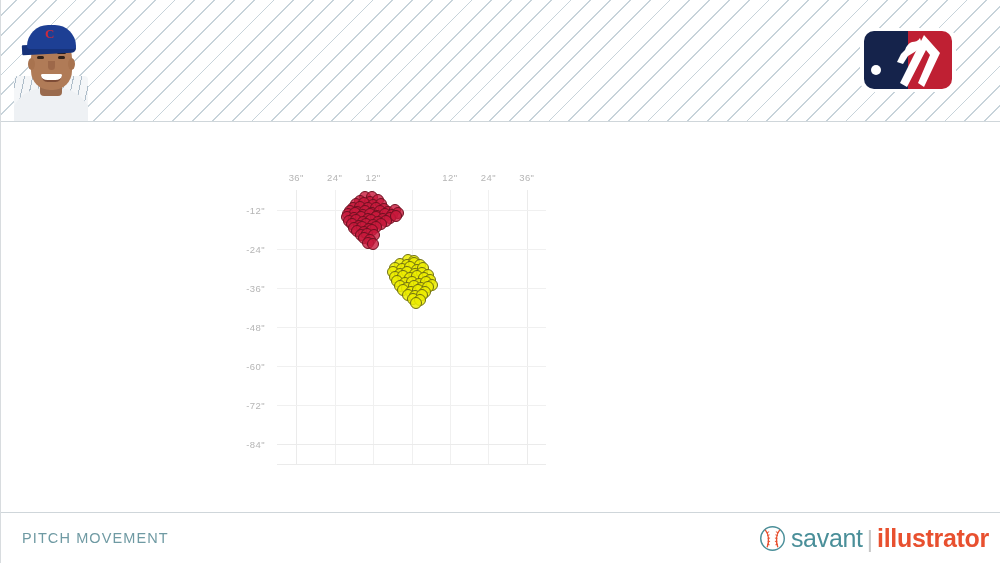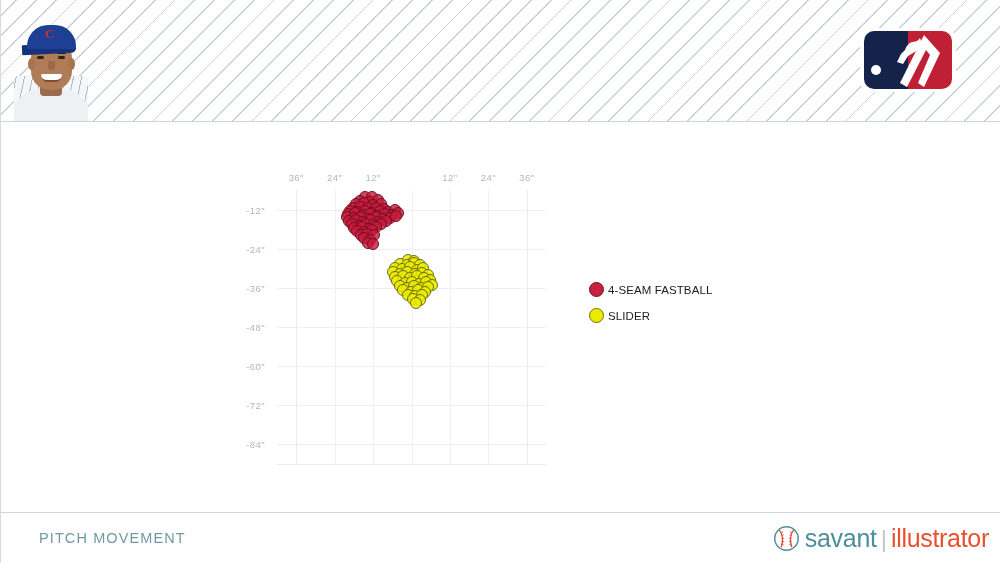--- a/index.html
+++ b/index.html
@@ -167,39 +167,39 @@
   }
 
   
   #footer {
     position: absolute; left: 0; bottom: 0;
     width: 1000px; height: 51px;
     background: #ffffff;
     border-top: 1px solid #cfd6da;
   }
   #footer-label {
-    position: absolute; left: 38px; top: 17px;
+    position: absolute; left: 21px; top: 17px;
     font-size: 14.5px; color: #6f9aa3; letter-spacing: 1.1px;
   }
   #brand {
     position: absolute; right: 12px; top: 11px;
     display: flex; align-items: center;
   }
   #brand-ball {
     width: 27px; height: 27px; margin-right: 5px; flex: 0 0 auto;
   }
   .brand-savant {
     font-size: 25px; color: #4a8f99; font-weight: 400;
     letter-spacing: -0.3px;
   }
   .brand-sep {
     font-size: 24px; color: #c7c7c7; margin: 0 4px; font-weight: 300;
   }
   .brand-illustrator {
-    font-size: 25px; color: #e8502f; font-weight: normal;
+    font-size: 25px; color: #e8502f; font-weight: bold;
     letter-spacing: -0.3px;
   }
 </style>
 </head>
 <body>
 
 <div id="app">
 
   <div id="header">
 
@@ -364,30 +364,20 @@
         <div class="pt sl" style="left: 140.585px; top: 100.14px;"></div>
         <div class="pt sl" style="left: 147.63px; top: 102.424px;"></div>
         <div class="pt sl" style="left: 130.977px; top: 105.033px;"></div>
         <div class="pt sl" style="left: 138.343px; top: 106.338px;"></div>
         <div class="pt sl" style="left: 145.388px; top: 104.707px;"></div>
         <div class="pt sl" style="left: 135.781px; top: 108.948px;"></div>
         <div class="pt sl" style="left: 142.826px; top: 110.252px;"></div>
         <div class="pt sl" style="left: 139.304px; top: 112.862px;"></div>
       </div>
 
-    <div id="legend">
-      <div class="legend-row">
-        <span class="legend-dot ff"></span>
-        <span class="legend-label">4-SEAM FASTBALL</span>
-      </div>
-      <div class="legend-row">
-        <span class="legend-dot sl"></span>
-        <span class="legend-label">SLIDER</span>
-      </div>
-    </div>
   </div>
 
   <div id="footer">
     <div id="footer-label">PITCH MOVEMENT</div>
     <div id="brand">
       <svg id="brand-ball" viewBox="0 0 28 28">
         <circle cx="14" cy="14" r="12.2" fill="#ffffff" stroke="#4a8f99" stroke-width="1.5"></circle>
         <path d="M6.5 5 C10 9 11 17 8.5 23" fill="none" stroke="#e8502f" stroke-width="1.4"></path>
         <path d="M21.5 5 C18 9 17 17 19.5 23" fill="none" stroke="#e8502f" stroke-width="1.4"></path>
         <path d="M8 8 L10.5 7 M8.5 11 L11 10.2 M9 14 L11.5 13.5 M9 17 L11.5 17 M8.5 20 L11 20.5" stroke="#e8502f" stroke-width="1"></path>

